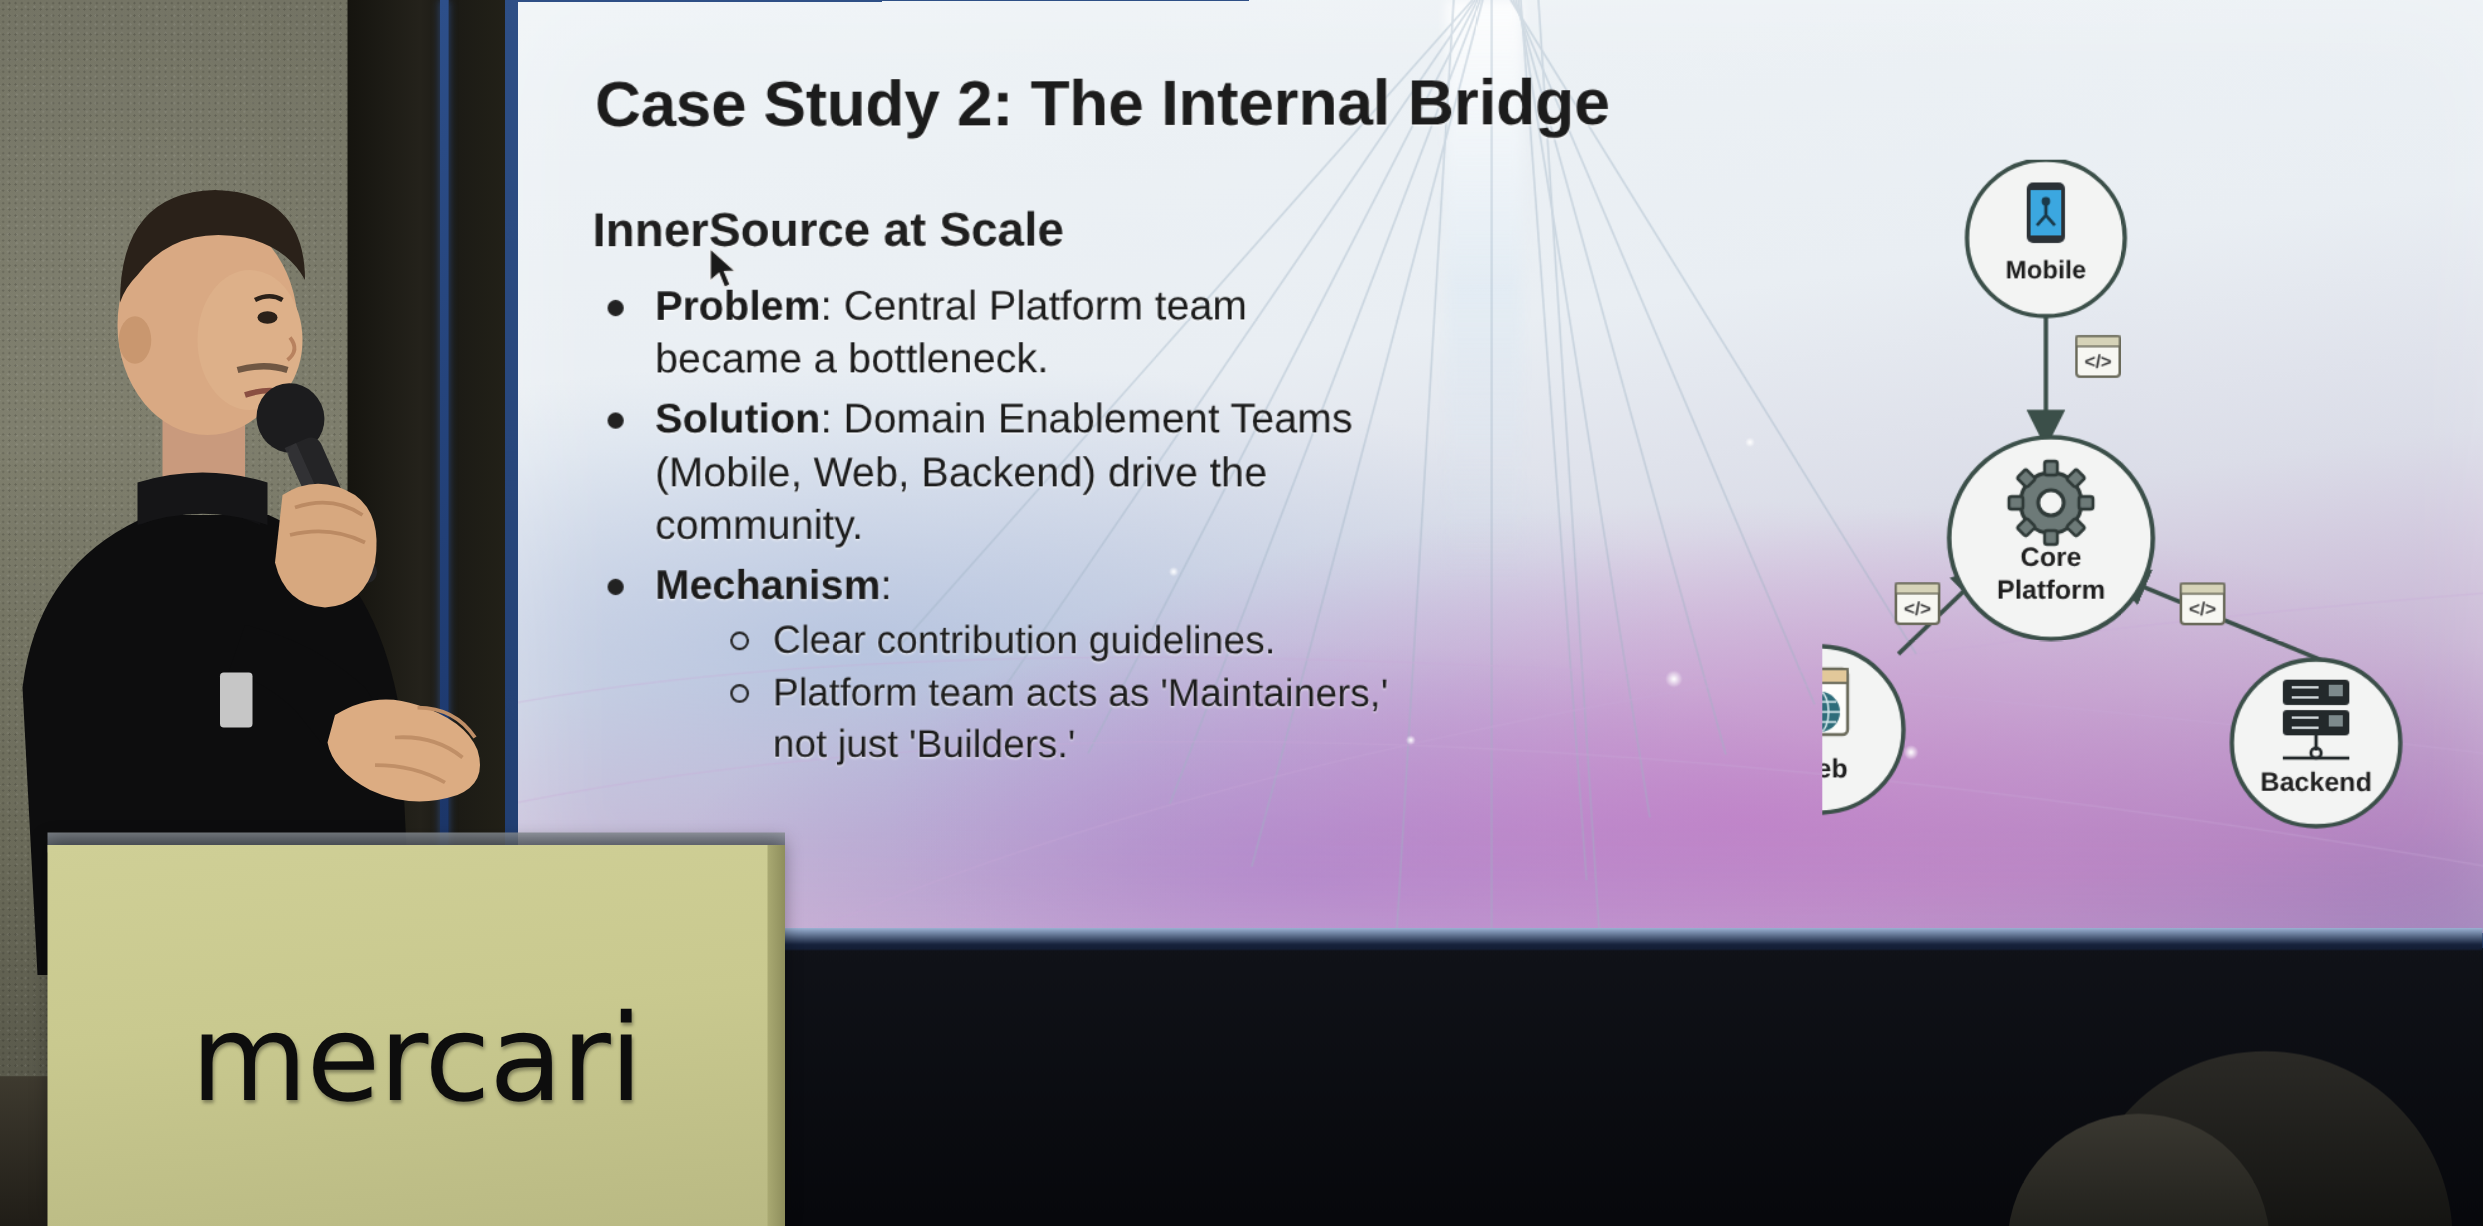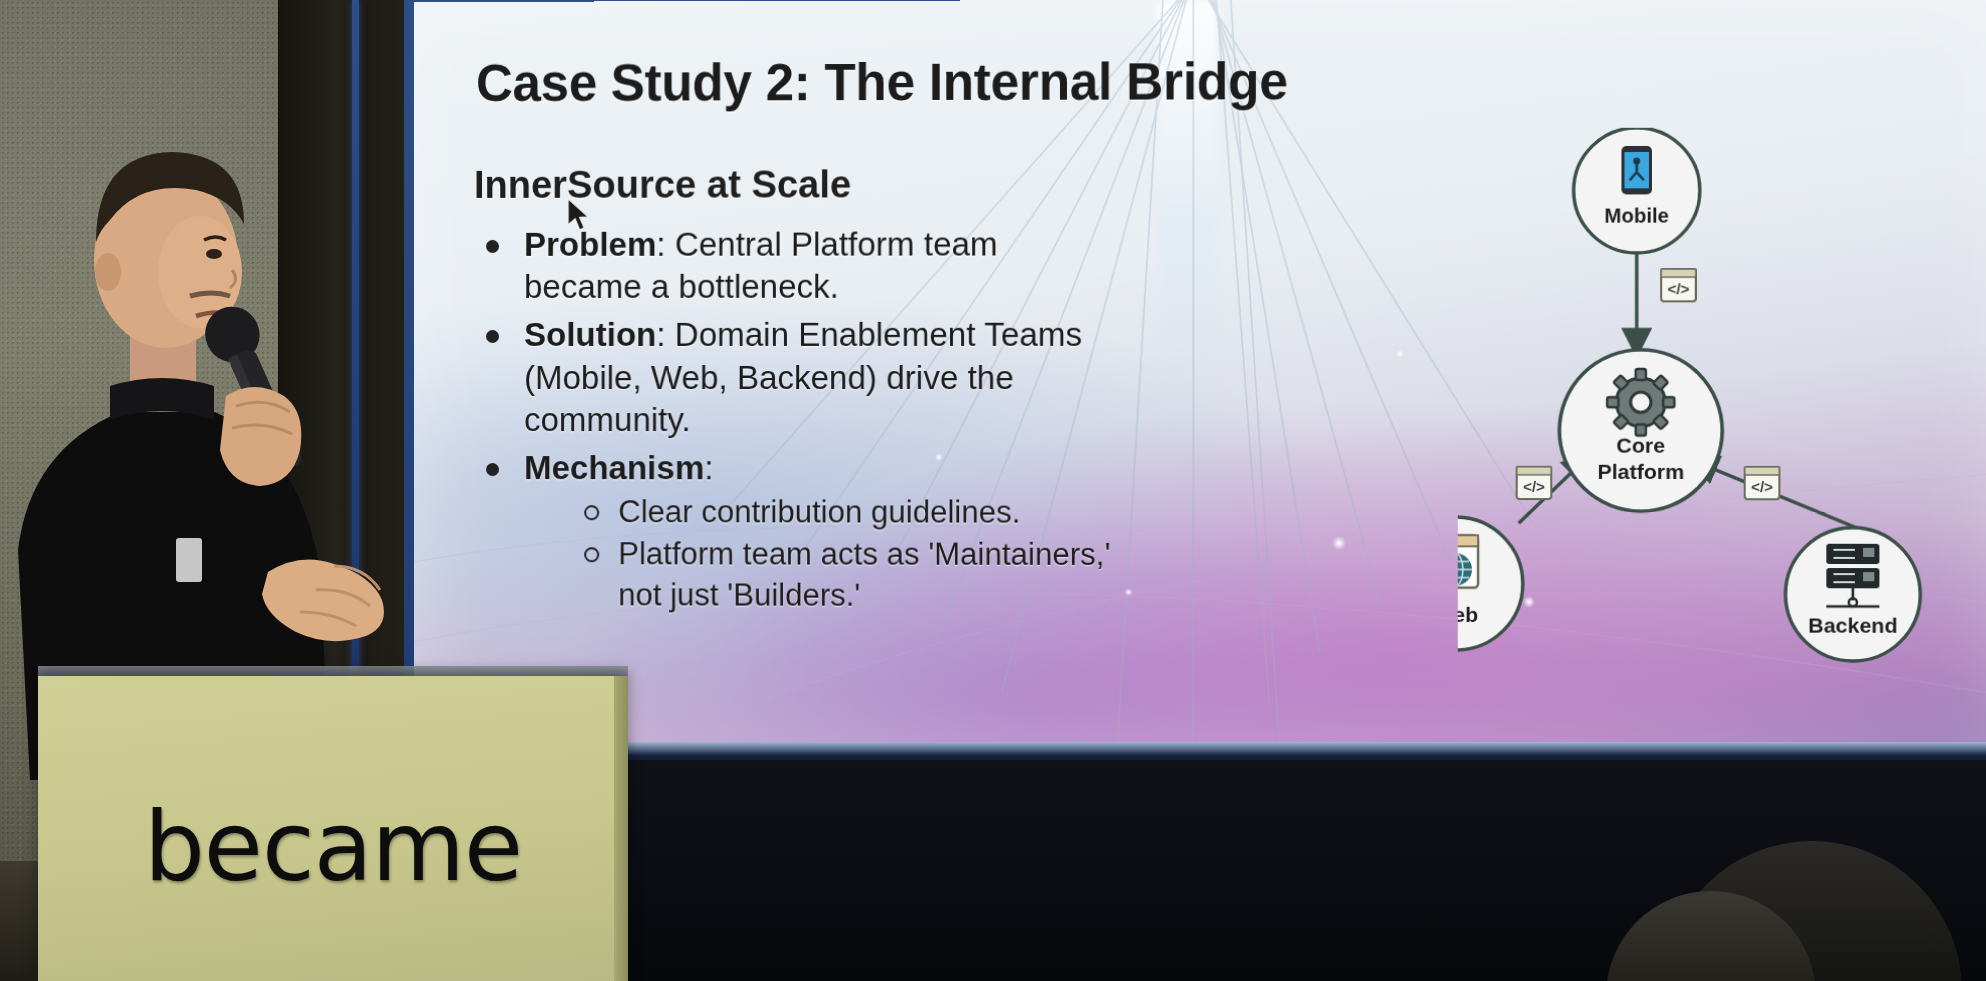--- a/index.html
+++ b/index.html
@@ -391,16 +391,16 @@
       <path d="M316 470 Q 348 468 370 486" stroke="#c08f67" stroke-width="3" fill="none"></path>
       <path d="M300 492 Q 332 492 356 506" stroke="#c08f67" stroke-width="3" fill="none"></path>
     </g>
 
     <rect x="176" y="418" width="26" height="44" rx="3" fill="#e8e8e6" opacity=".85"></rect>
   </svg>
 
   <div class="podium-top"></div>
   <div class="podium">
     <div class="podium-edge"></div>
-    <div class="podium-logo">became</div>
+    <div class="podium-logo">mercari</div>
   </div>
 
 </div>
 
 </body></html>

